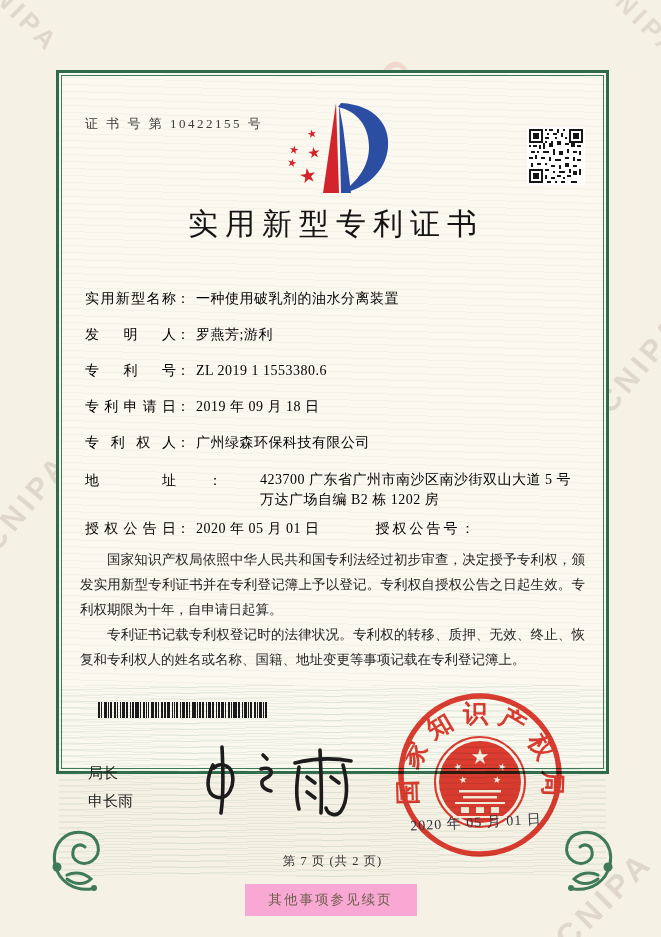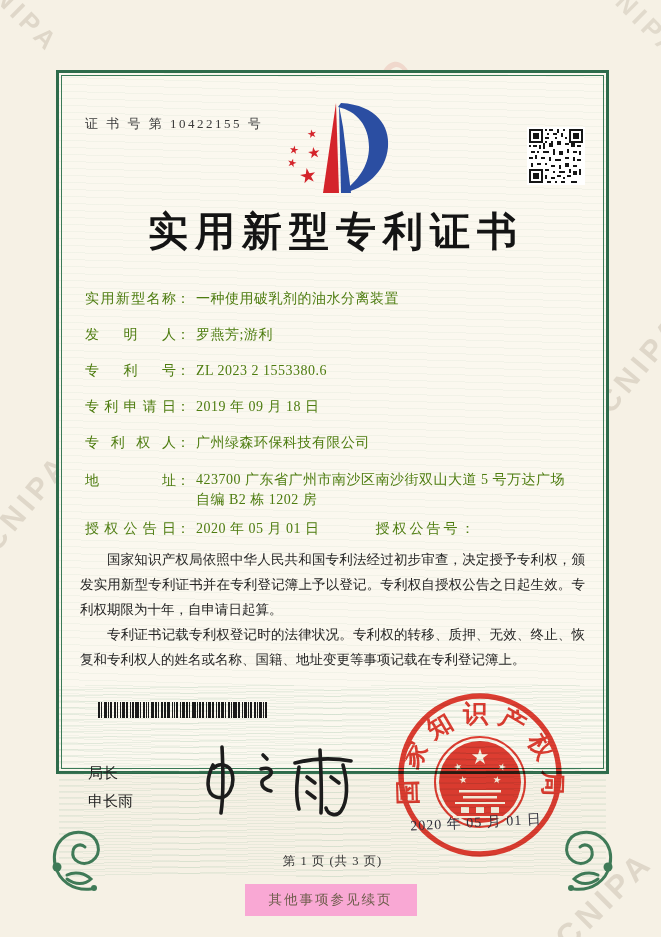--- a/index.html
+++ b/index.html
@@ -45,30 +45,30 @@
     pointer-events:none;
   }
 
   
   .cert-no { position:absolute; left:26px; top:42px; font-size:13px; letter-spacing:2.5px; color:#3a3a3a; }
   .logo { position:absolute; left:218px; top:24px; }
   .qr { position:absolute; left:468px; top:54px; width:58px; height:58px; background:#fff; }
   .qr svg { display:block; }
   .title {
     position:absolute; left:0; right:0; top:131px; text-align:center;
-    font-size:40px; font-weight:bold; color:#141414; letter-spacing:7px; text-indent:7px;
-  }
-
-  
-  .fields { position:absolute; left:26px; right:22px; top:215px; font-size:14px; color:#4d7c0f; }
+    font-size:30px; font-weight:normal; color:#141414; letter-spacing:7px; text-indent:7px;
+  }
+
+  
+  .fields { position:absolute; left:26px; right:22px; top:215px; font-size:14px; color:#000000; }
   .frow { display:flex; align-items:flex-start; line-height:21px; margin-bottom:15px; }
   .frow .lab { display:inline-block; width:91px; text-align:justify; text-align-last:justify; flex:none; }
   .frow .col { flex:none; }
   .frow .val { margin-left:6px; letter-spacing:.5px; }
-  .frow-addr { margin-bottom:8px; }
+  .frow-addr { margin-bottom:8px;gap:32px; }
   .frow-addr .val { max-width:382px; line-height:20px; }
   .frow-last { margin-bottom:8px; }
   .grant-group { display:flex; margin-left:56px; }
   .grant-group .lab2 { letter-spacing:3px; }
 
   
   .body-text {
     position:absolute; left:21px; right:21px; top:474px;
     font-size:13.5px; line-height:25px; color:#242424; text-align:justify;
   }
@@ -160,21 +160,21 @@
         <span class="val">一种使用破乳剂的油水分离装置</span>
       </div>
       <div class="frow">
         <span class="lab">发明人</span>
           <span class="col">：</span>
         <span class="val">罗燕芳;游利</span>
       </div>
       <div class="frow">
         <span class="lab">专利号</span>
           <span class="col">：</span>
-        <span class="val">ZL 2023 2 1553380.6</span>
+        <span class="val">ZL 2019 1 1553380.6</span>
       </div>
       <div class="frow">
         <span class="lab">专利申请日</span>
           <span class="col">：</span>
         <span class="val">2019 年 09 月 18 日</span>
       </div>
       <div class="frow" style="margin-bottom:17px">
         <span class="lab">专利权人</span>
           <span class="col">：</span>
         <span class="val">广州绿森环保科技有限公司</span>
@@ -252,21 +252,21 @@
             <rect x="66" y="117" width="8" height="6"></rect>
             <rect x="81" y="117" width="8" height="6"></rect>
             <rect x="96" y="117" width="8" height="6"></rect>
             <rect x="58" y="126" width="54" height="2"></rect>
           </g>
         </g>
       </svg>
     </div>
     <div class="seal-date">2020 年 05 月 01 日</div>
 
-    <div class="page-info">第 1 页 (共 3 页)</div>
+    <div class="page-info">第 7 页 (共 2 页)</div>
 
     <svg class="flourish flourish-left" viewBox="0 0 82 82">
       <g fill="none" stroke="#3f7a57" stroke-width="3" stroke-linecap="round">
         <path d="M8,44 C4,22 20,8 38,12 C52,15 56,32 45,40 C36,46 24,40 26,30 C27,24 34,22 38,26"></path>
         <path d="M8,44 C12,60 26,70 44,68"></path>
         <path d="M20,54 C28,50 38,52 44,58 C38,64 28,64 20,58"></path>
       </g>
       <circle cx="10" cy="46" r="4.5" fill="#3f7a57"></circle>
       <circle cx="47" cy="67" r="3" fill="#3f7a57"></circle>
     </svg>

